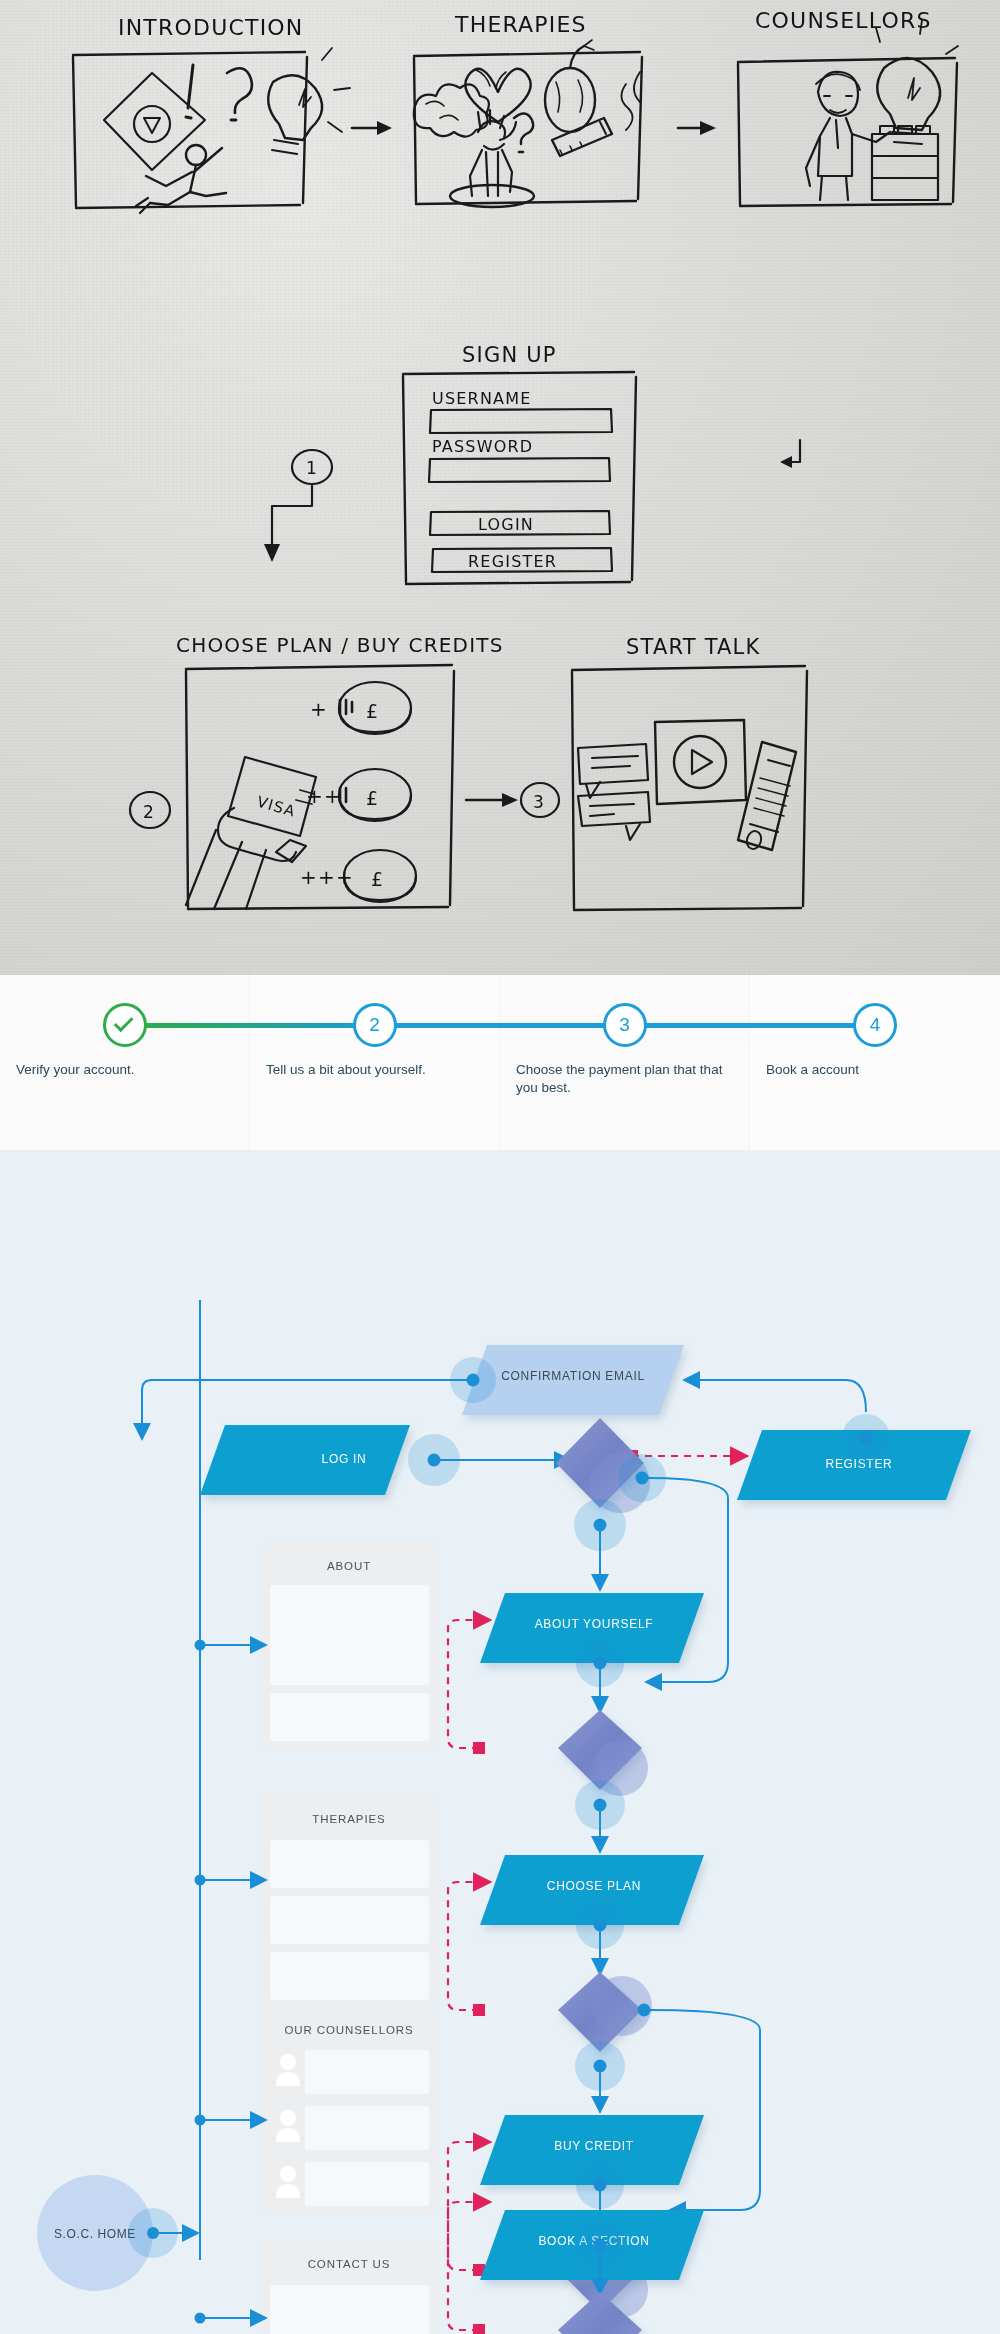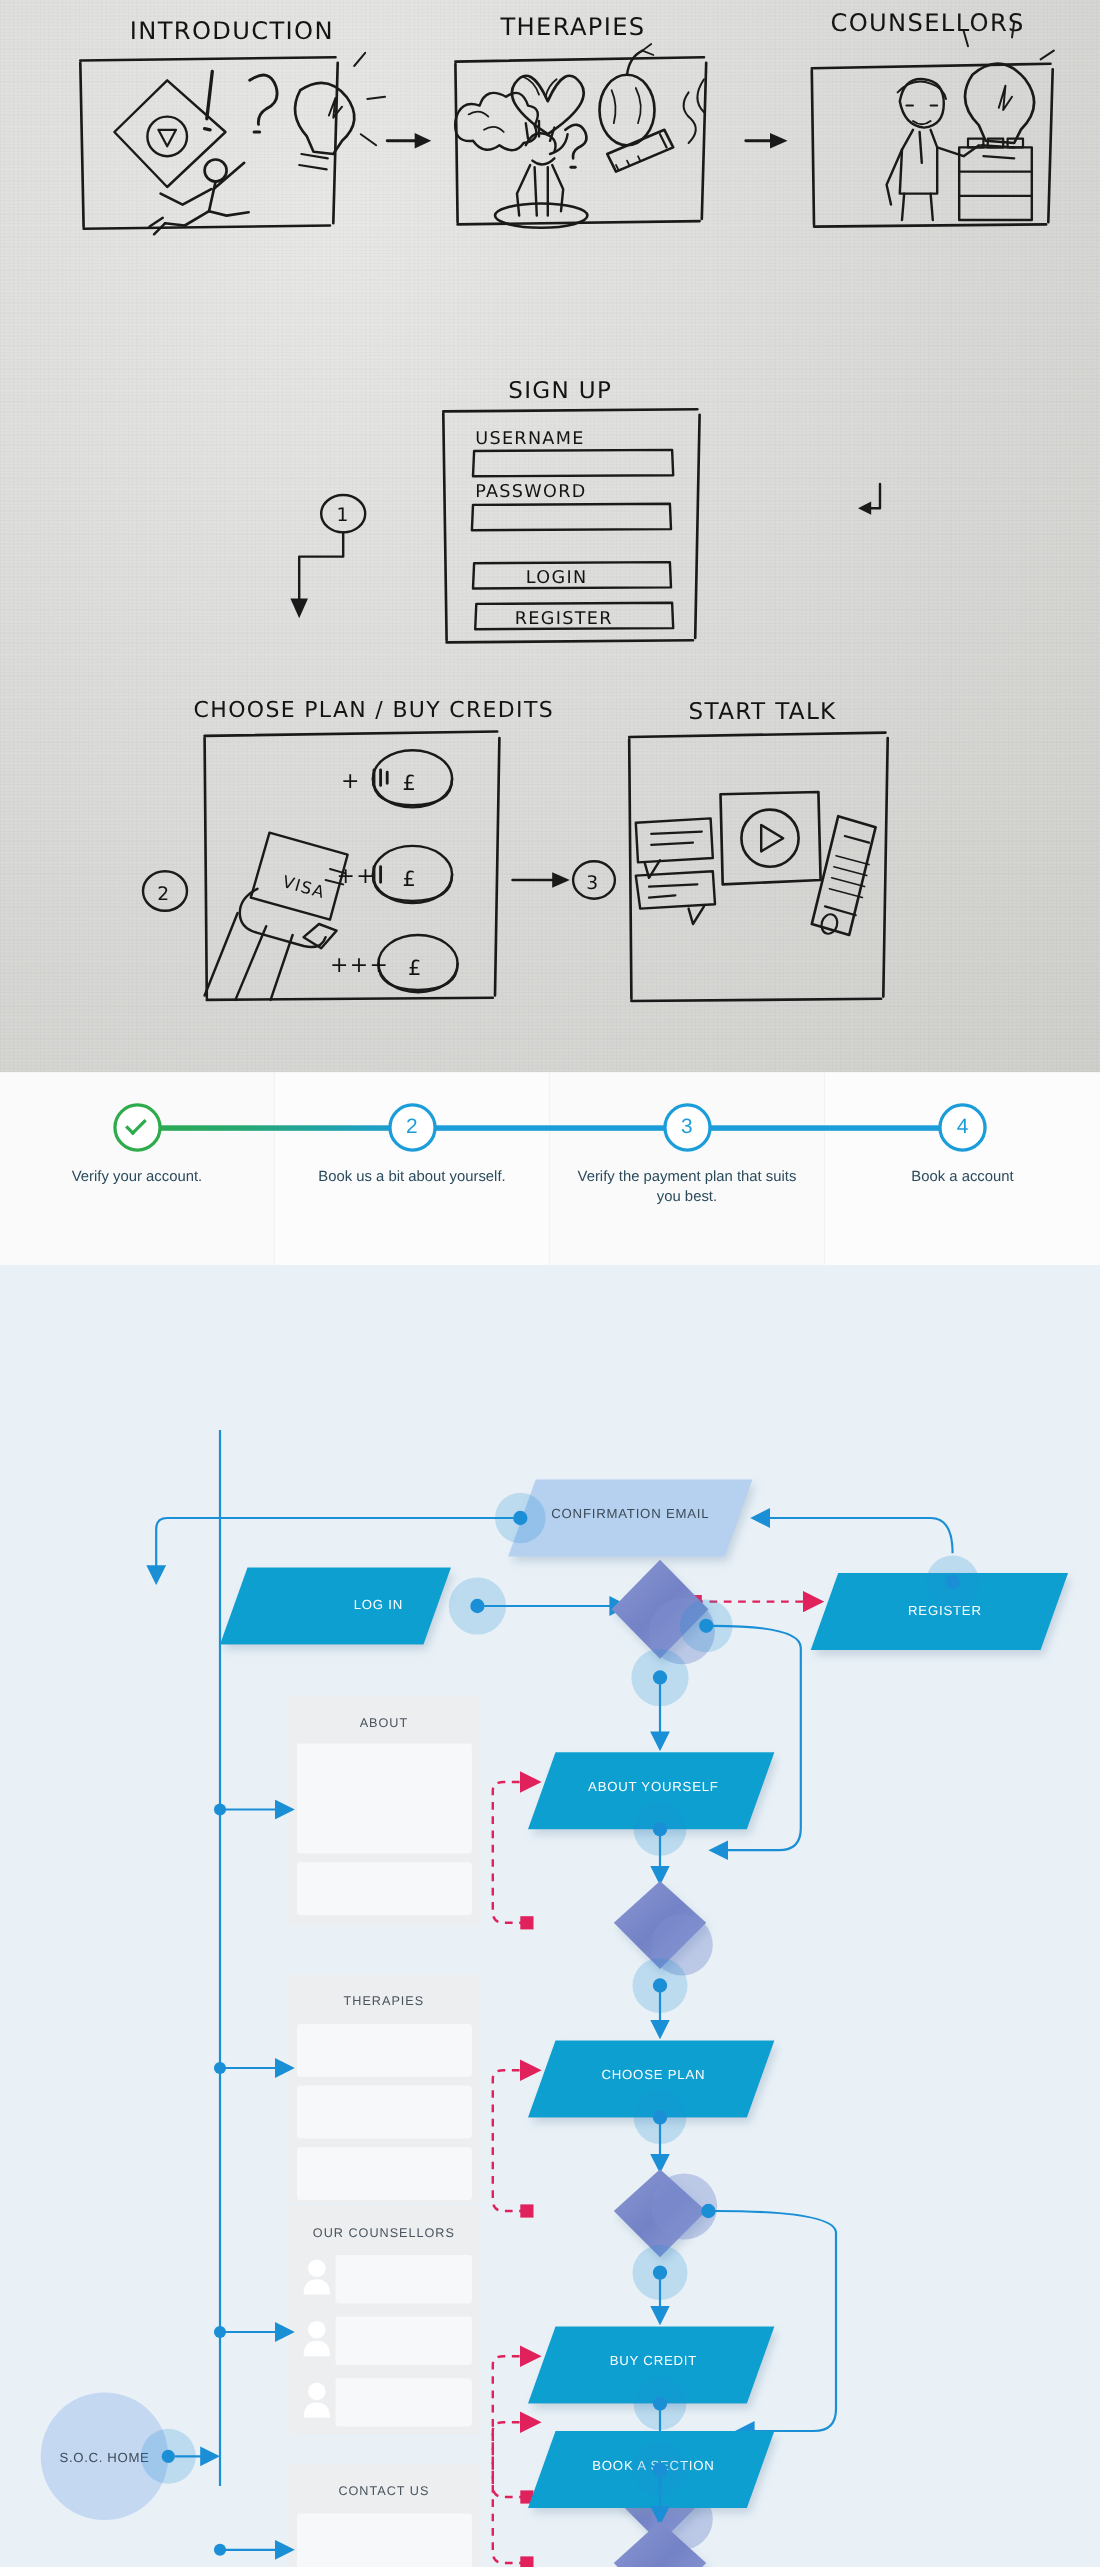--- a/index.html
+++ b/index.html
@@ -62,21 +62,21 @@
     transform:rotate(-45deg) translate(1px,-3px);
   }
   .step-line{
     position:absolute; top:48px; height:5px; z-index:1;
   }
   .line-1{ left:50%; width:calc(50% + 125px);
            background:linear-gradient(90deg,#2eab4b 0%,#27a86f 35%,#1b9dd9 100%); }
   .line-2, .line-3{ left:50%; width:calc(50% + 125px); background:#1b9dd9; }
   .step-label{
     position:absolute; top:86px; left:0; width:100%;
-    text-align:center; padding:0 16px;
+    padding:0 16px;
     font-size:13.5px; line-height:18px; color:#2a4a5c;
   }
 
   
   #flow-section{
     position:absolute; left:0; top:1150px; width:1000px; height:1184px;
     background:#e9f1f7;
     overflow:hidden;
   }
   #flow-svg{ position:absolute; left:0; top:0; }
@@ -275,27 +275,27 @@
     <div class="step-line line-1"></div>
     <div class="step-circle done">
       <span class="chk"></span>
     </div>
     <div class="step-label">Verify your account.</div>
   </div>
 
   <div class="step-col">
     <div class="step-line line-2"></div>
     <div class="step-circle">2</div>
-    <div class="step-label">Book us a bit about yourself.</div>
+    <div class="step-label">Tell us a bit about yourself.</div>
   </div>
 
   <div class="step-col">
     <div class="step-line line-3"></div>
     <div class="step-circle">3</div>
-    <div class="step-label">Verify the payment plan that suits you best.</div>
+    <div class="step-label">Choose the payment plan that that you best.</div>
   </div>
 
   <div class="step-col">
     <div class="step-circle">4</div>
     <div class="step-label">Book a account</div>
   </div>
 </div>
 
 <div id="flow-section">
   <svg id="flow-svg" width="1000" height="1184" viewBox="0 0 1000 1184">

